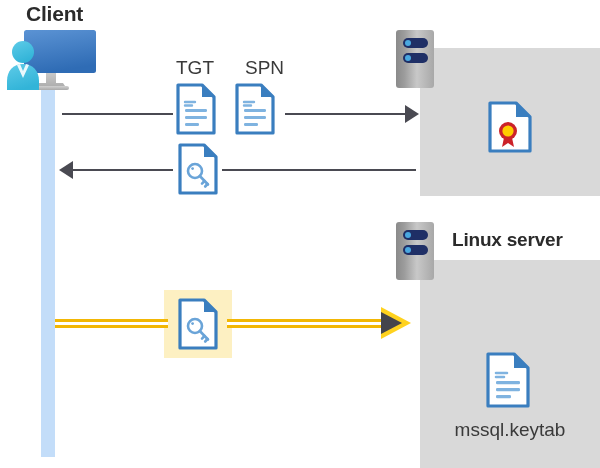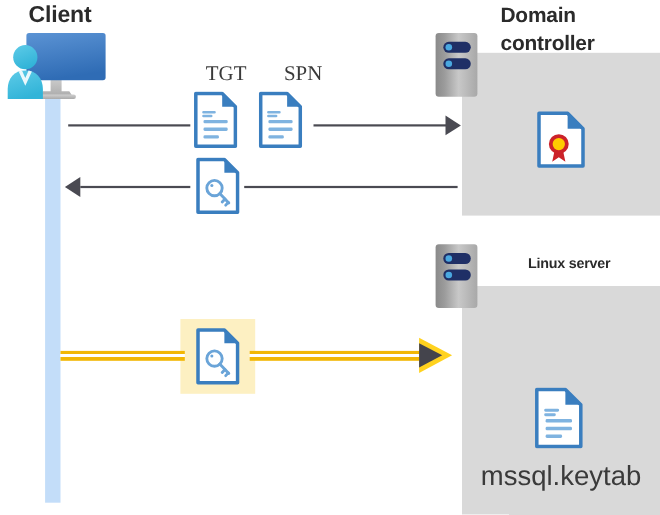--- a/index.html
+++ b/index.html
@@ -33,36 +33,34 @@
     font-size: 21px;
     line-height: 24px;
   }
   #dc-title {
     left: 455px; top: 2px;
     font-size: 19px;
     line-height: 25px;
   }
   #linux-title {
     left: 452px; top: 227px;
-    font-size: 13px;
+    font-size: 19px;
     line-height: 25px;
-    margin-left: 28px;
   }
   #keytab-label {
     left: 420px; top: 419px;
     width: 180px;
     text-align: center;
-    font-size: 25px;
+    font-size: 19px;
   }
   .doc-tag {
     font-size: 19px;
     color: #3a3a3a;
-    text-align: right;
+    text-align: left;
     width: 48px;
-    font-family: Liberation Serif, serif;
   }
   #tgt-tag { left: 176px; top: 57px; }
   #spn-tag { left: 245px; top: 57px; }
 
   
   #client-lifeline {
     left: 41px; top: 85px;
     width: 14px; height: 372px;
     background: #c3ddf9;
   }
@@ -206,24 +204,20 @@
 
       <path d="M11 37 L17 50 L23 37 L20 36 L17 43 L14 36 z" fill="#eaf8fc"></path>
     </svg>
   </div>
   <div class="abs label-bold" id="client-title">Client</div>
 
   <div class="abs rack" id="dc-rack">
     <div class="rack-led l1"></div>
     <div class="rack-led l2"></div>
   </div>
-  <div class="abs label-bold" id="dc-title">
-    <div>Domain</div>
-    <div>controller</div>
-  </div>
 
   <div class="abs rack" id="linux-rack">
     <div class="rack-led l1"></div>
     <div class="rack-led l2"></div>
   </div>
   <div class="abs label-bold" id="linux-title">Linux server</div>
 
   <div class="abs arrow-line" id="arrow1-seg1"></div>
   <div class="abs arrow-line" id="arrow1-seg2"></div>
   <div class="abs" id="arrow1-head"></div>

